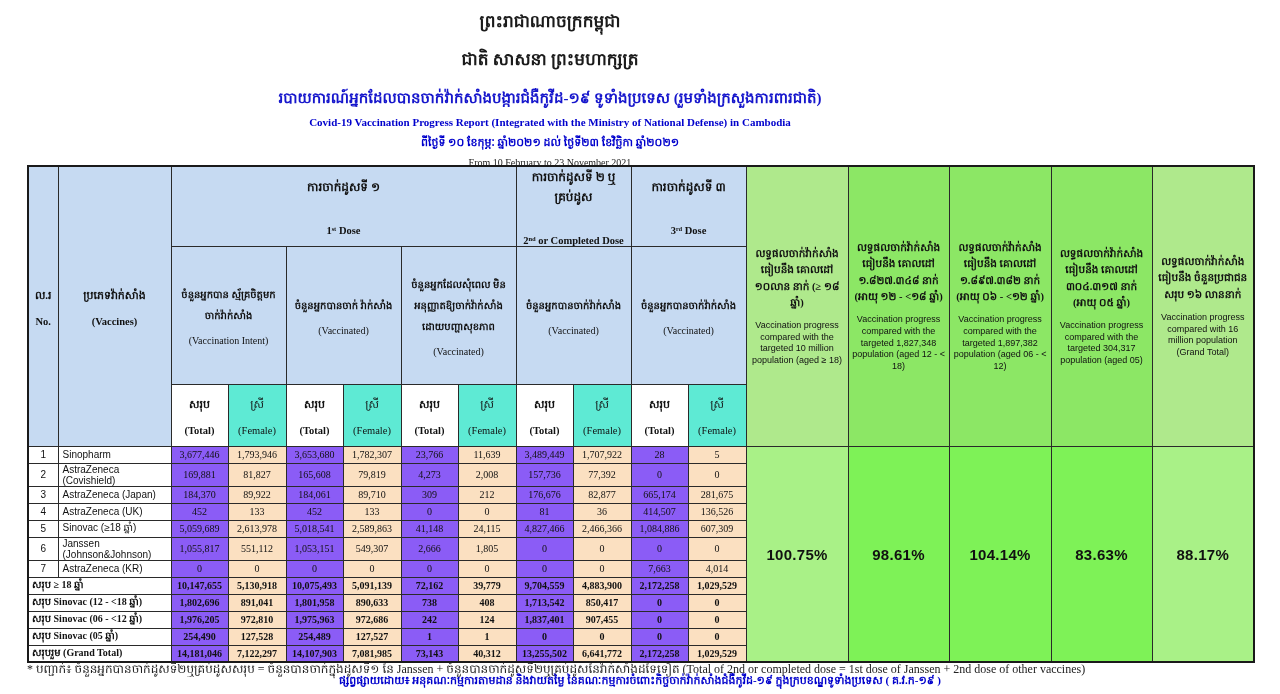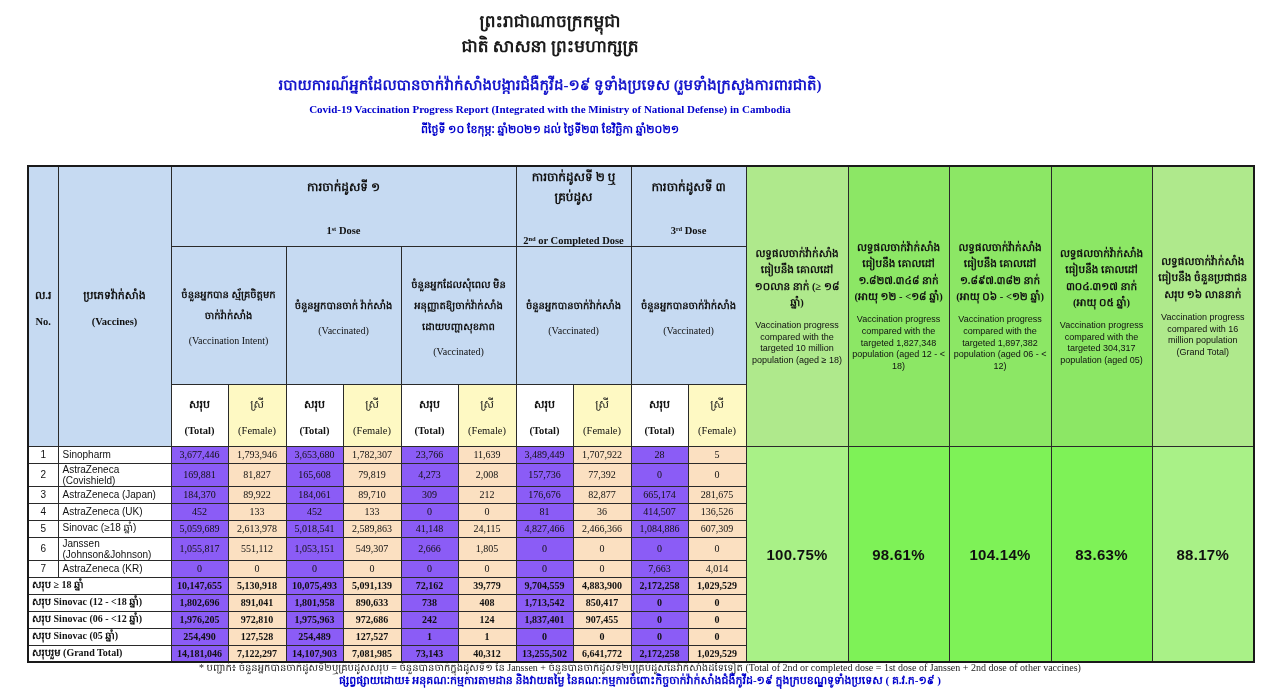--- a/index.html
+++ b/index.html
@@ -4,21 +4,21 @@
 <style>
   * { box-sizing: border-box; }
   html,body { margin:0; padding:0; }
   body {
     width:1280px; height:694px; background:#ffffff; position:relative;
     font-family:"Liberation Serif", serif; color:#111; overflow:hidden;
   }
   
   .report-header { position:absolute; top:4px; left:0; width:1100px; text-align:center; }
   .kh-line1 { font-size:17px; font-weight:bold; color:#1a1a1a; margin-top:6px; }
-  .kh-line2 { font-size:17px; font-weight:bold; color:#1a1a1a; }
+  .kh-line2 { font-size:17px; font-weight:bold; color:#1a1a1a; margin-top:13px; }
   .title-kh { font-size:15px; font-weight:bold; color:#1616cc; margin-top:15px; }
   .title-en { font-size:11px; font-weight:bold; color:#0000cc; margin-top:6px; }
   .date-kh  { font-size:11px; font-weight:bold; color:#0000cc; margin-top:7px; }
   .date-en  { font-size:10px; color:#222; margin-top:6px; }
 
   
   table.report-table {
     position:absolute; left:27px; top:165px; width:1226px;
     border-collapse:collapse; table-layout:fixed;
     border:2px solid #1a1a1a;
@@ -28,21 +28,21 @@
     overflow:hidden;
   }
   thead th { font-weight:normal; }
   tr.h-dose { height:72px; }
   tr.h-sub  { height:138px; }
   tr.h-tf   { height:62px; }
   tbody tr  { height:17px; }
 
   .blue  { background:#c6daf2; }
   .tot-h { background:#ffffff; }
-  .fem-h { background:#fef9c3; }
+  .fem-h { background:#5eead4; }
   td.fem { background:#fbe0c1; }
   td.tot { background:#8b5cf6; }
   .g-h1  { background:#afe98c; }
   .g-h2  { background:#8ce765; }
   .g-p1  { background:#a9f187; }
   .g-p2  { background:#7ef257; }
 
   .kh { font-weight:bold; font-size:11px; line-height:1.7; }
   .h-dose .kh { font-size:12px; }
   .h-dose .en { font-size:10.5px; font-weight:bold; margin-top:27px; }
@@ -64,36 +64,37 @@
   td.td-name { text-align:left; padding-left:4px; font-family:"Liberation Sans", sans-serif; }
   td.td-label{ text-align:left; padding-left:3px; font-weight:bold; font-size:10px; }
   td.td-num  { font-family:"Liberation Serif", serif; }
   tr.bold td { font-weight:bold; }
   td.td-pct  { font-family:"Liberation Sans", sans-serif; font-weight:bold; font-size:15px;
                letter-spacing:.3px;text-align:center; }
 
   
   .footnote {
     position:absolute; left:27px; top:661px; width:1226px;
-    font-size:10px; color:#222; text-align:center; white-space:nowrap; overflow:hidden;
+    font-size:12px; color:#222; text-align:left; white-space:nowrap; overflow:hidden;
   }
   .publisher {
     position:absolute; left:0; top:673px; width:1280px; text-align:center;
     font-size:11px; font-weight:bold; color:#0000cc;
   }
 </style>
 </head>
 <body>
 
 <div class="report-header">
   <div class="kh-line1">ព្រះរាជាណាចក្រកម្ពុជា</div>
   <div class="kh-line2">ជាតិ សាសនា ព្រះមហាក្សត្រ</div>
   <div class="title-kh">របាយការណ៍អ្នកដែលបានចាក់វ៉ាក់សាំងបង្ការជំងឺកូវីដ-១៩ ទូទាំងប្រទេស (រួមទាំងក្រសួងការពារជាតិ)</div>
   <div class="title-en">Covid-19 Vaccination Progress Report (Integrated with the Ministry of National Defense) in Cambodia</div>
   <div class="date-kh">ពីថ្ងៃទី ១០ ខែកុម្ភៈ ឆ្នាំ២០២១ ដល់ ថ្ងៃទី២៣ ខែវិច្ឆិកា ឆ្នាំ២០២១</div>
+  <div class="date-en">From 10 February to 23 November 2021</div>
 </div>
 
 <table class="report-table">
   <colgroup>
     <col style="width:30px">
       <col style="width:113px">
     <col style="width:57px">
       <col style="width:58px">
       <col style="width:57px">
       <col style="width:58px">

